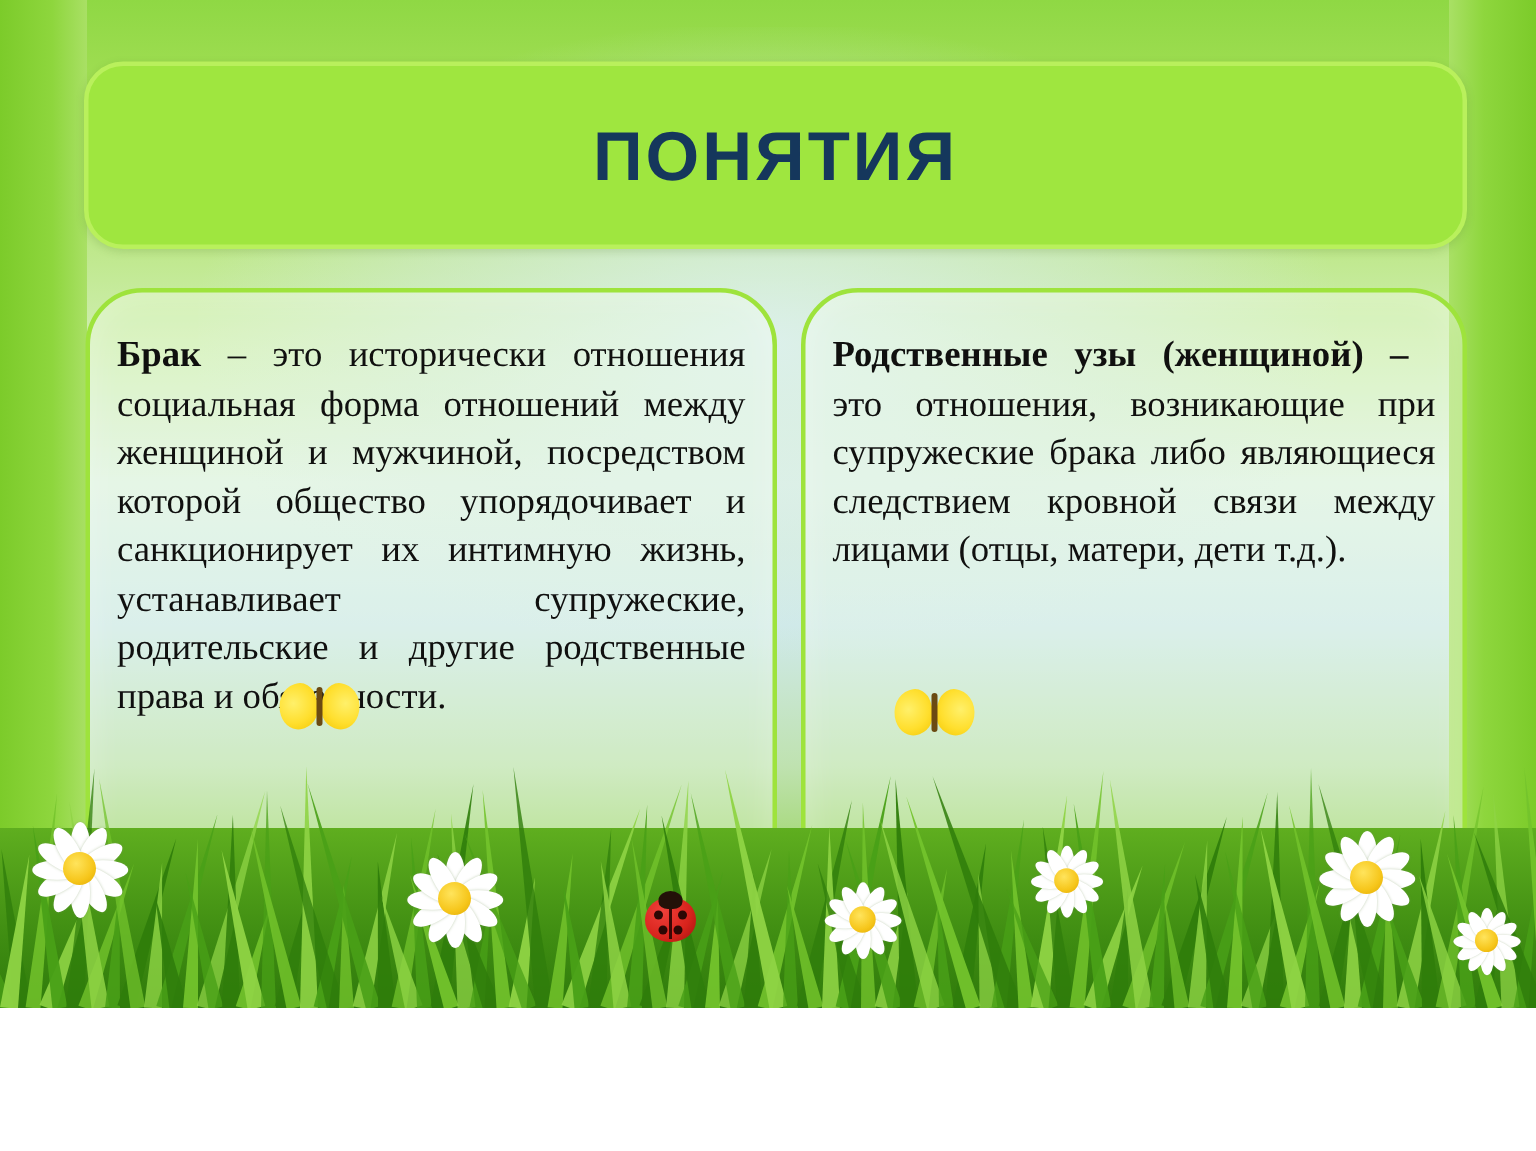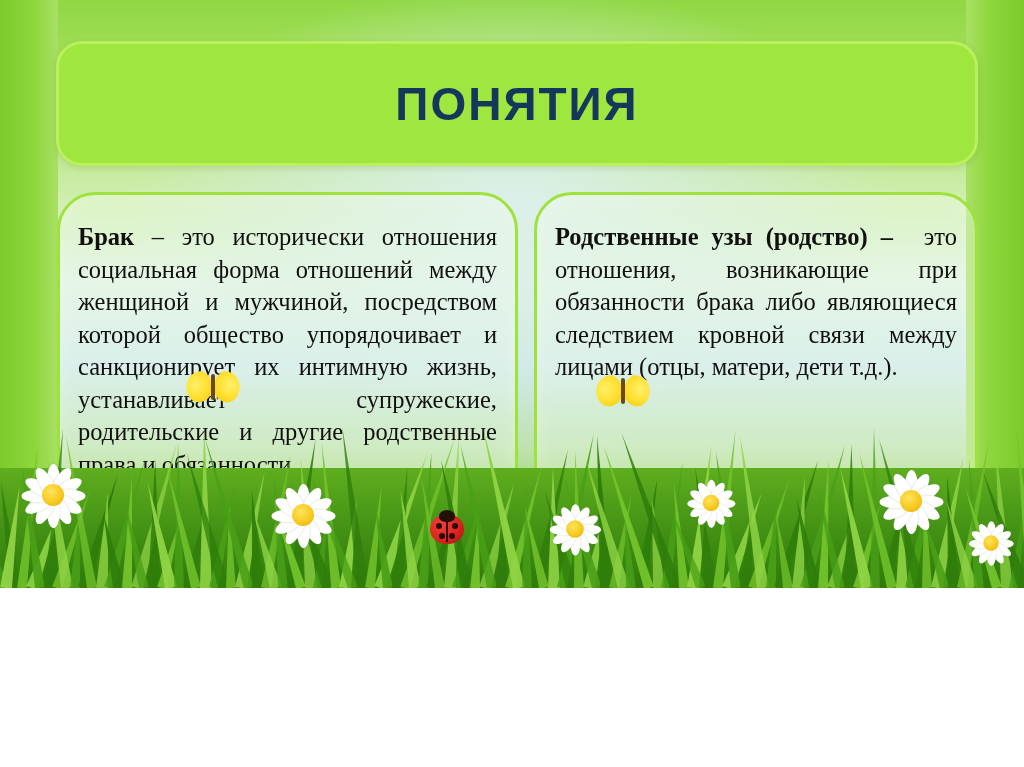--- a/index.html
+++ b/index.html
@@ -9,21 +9,21 @@
   body {
     width: 1024px;
     height: 767px;
     overflow: hidden;
     font-family: "Liberation Serif", serif;
   }
 
   .slide {
     position: relative;
     width: 1024px;
-    height: 588px;
+    height: 672px;
     overflow: hidden;
     background: linear-gradient(180deg, #8fd844 0%, #a8e05a 12%, #cfeeb0 34%, #dff2e3 48%, #cfe9ea 62%, #bfe2b0 76%, #8ccf3e 92%, #6cbb24 100%);
   }
 
   
   .edge-left, .edge-right {
     position: absolute;
     top: 0;
     bottom: 0;
     width: 58px;
@@ -229,21 +229,21 @@
   </div>
 
   <div class="body-card left">
     <div class="body-text">
       <b>Брак</b><span> – это исторически отношения социальная форма отношений между женщиной и мужчиной, посредством которой общество упорядочивает и санкционирует их интимную жизнь, устанавливает супружеские, родительские и другие родственные права и обязанности.</span>
     </div>
   </div>
 
   <div class="body-card right">
     <div class="body-text">
-      <b>Родственные узы (родство) –</b><span class="indent"></span><span> это отношения, возникающие при обязанности брака либо являющиеся следствием кровной связи между лицами (отцы, матери, дети т.д.).</span>
+      <b>Родственные узы (женщиной) –</b><span class="indent"></span><span> это отношения, возникающие при супружеские брака либо являющиеся следствием кровной связи между лицами (отцы, матери, дети т.д.).</span>
     </div>
   </div>
 
   <div class="meadow">
     <div class="ground"></div>
     <div id="grass">
         <div class="blade" style="left: 0px; border-bottom-width: 70px; border-left-width: 4px; border-right-width: 6px; transform: rotate(-20deg); opacity: 0.75;"></div>
         <div class="blade dark" style="left: 8.7px; border-bottom-width: 107px; border-left-width: 5px; border-right-width: 7px; transform: rotate(-7deg); opacity: 0.8;"></div>
         <div class="blade light" style="left: 17.4px; border-bottom-width: 144px; border-left-width: 6px; border-right-width: 4px; transform: rotate(6deg); opacity: 0.85;"></div>
         <div class="blade vlight" style="left: 26.1px; border-bottom-width: 86px; border-left-width: 7px; border-right-width: 5px; transform: rotate(19deg); opacity: 0.9;"></div>

